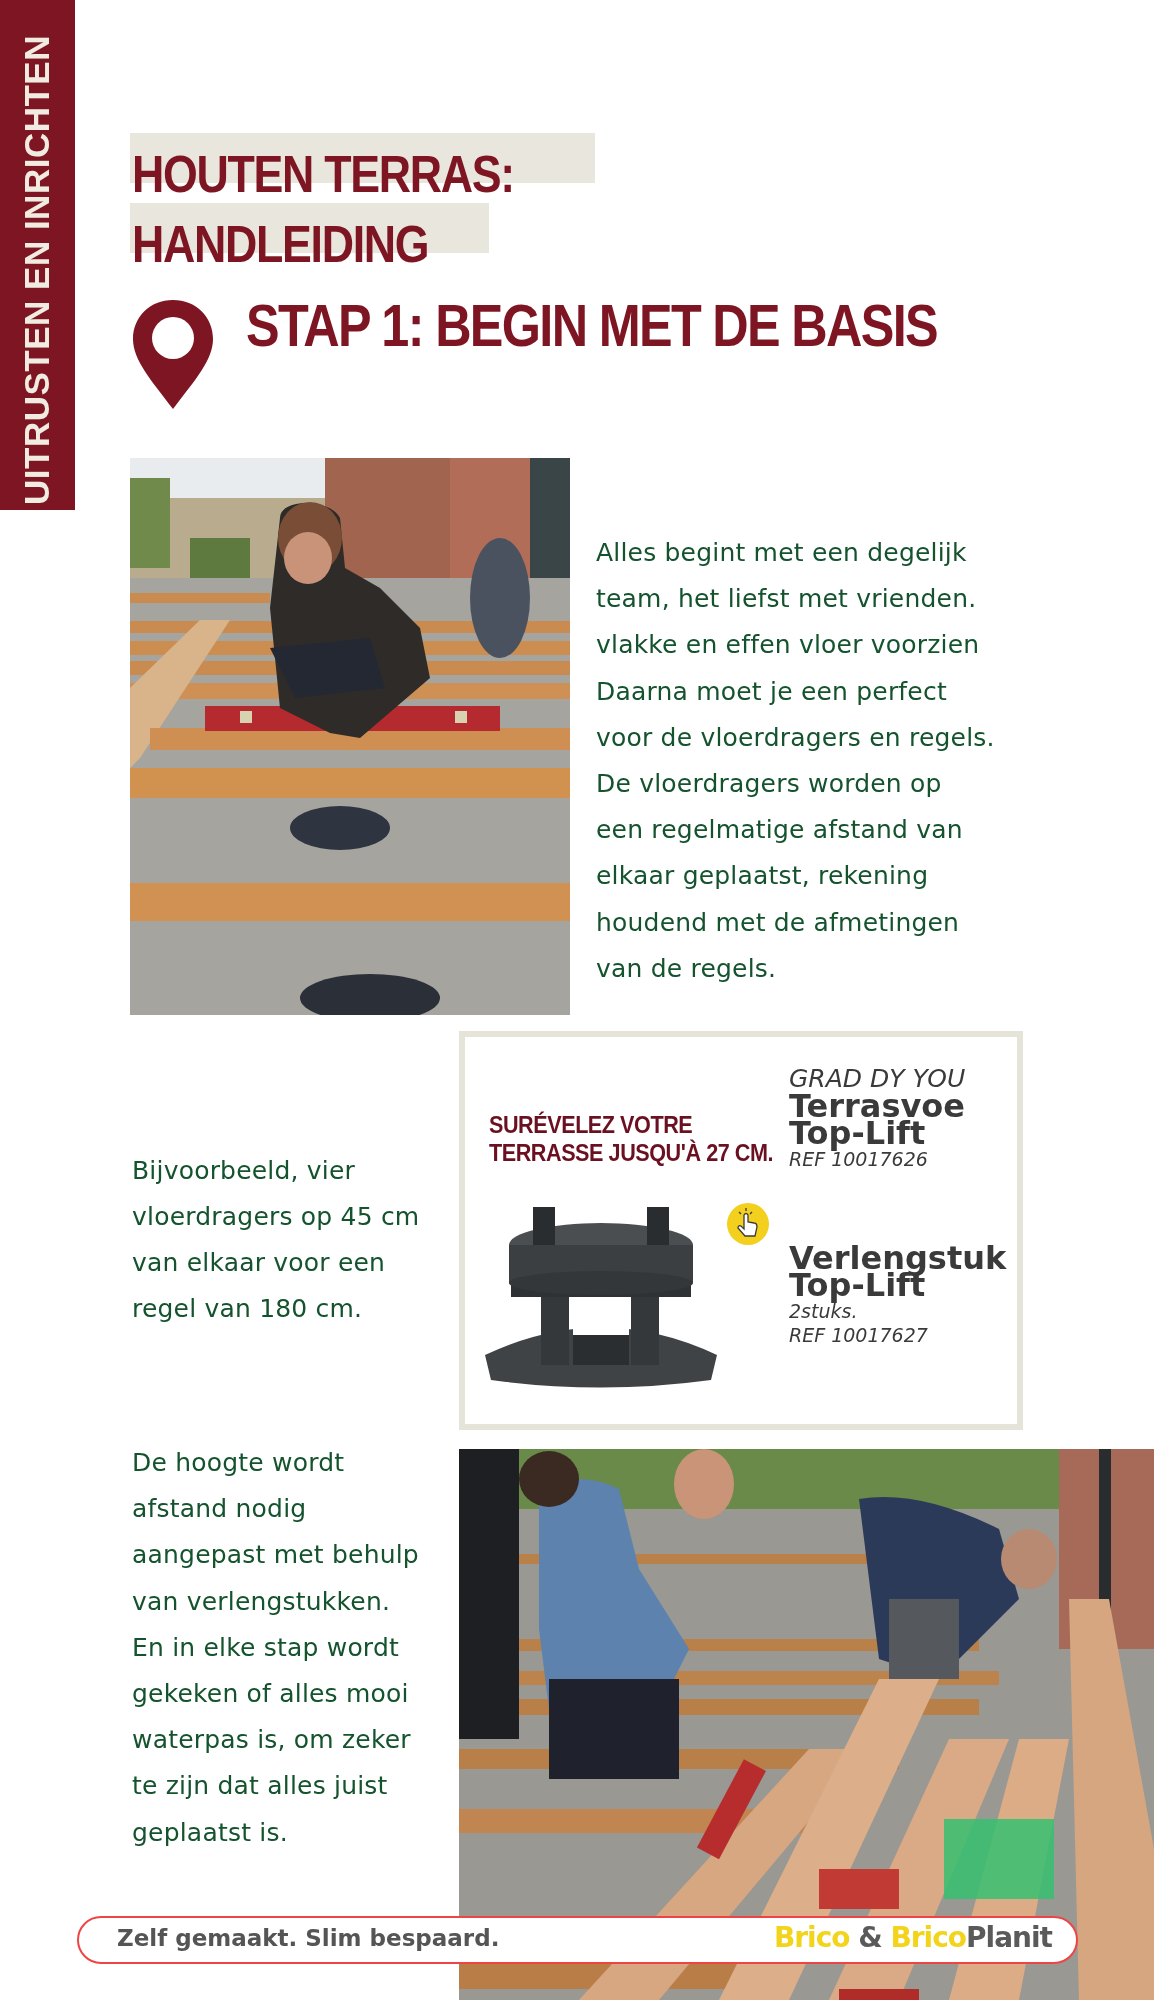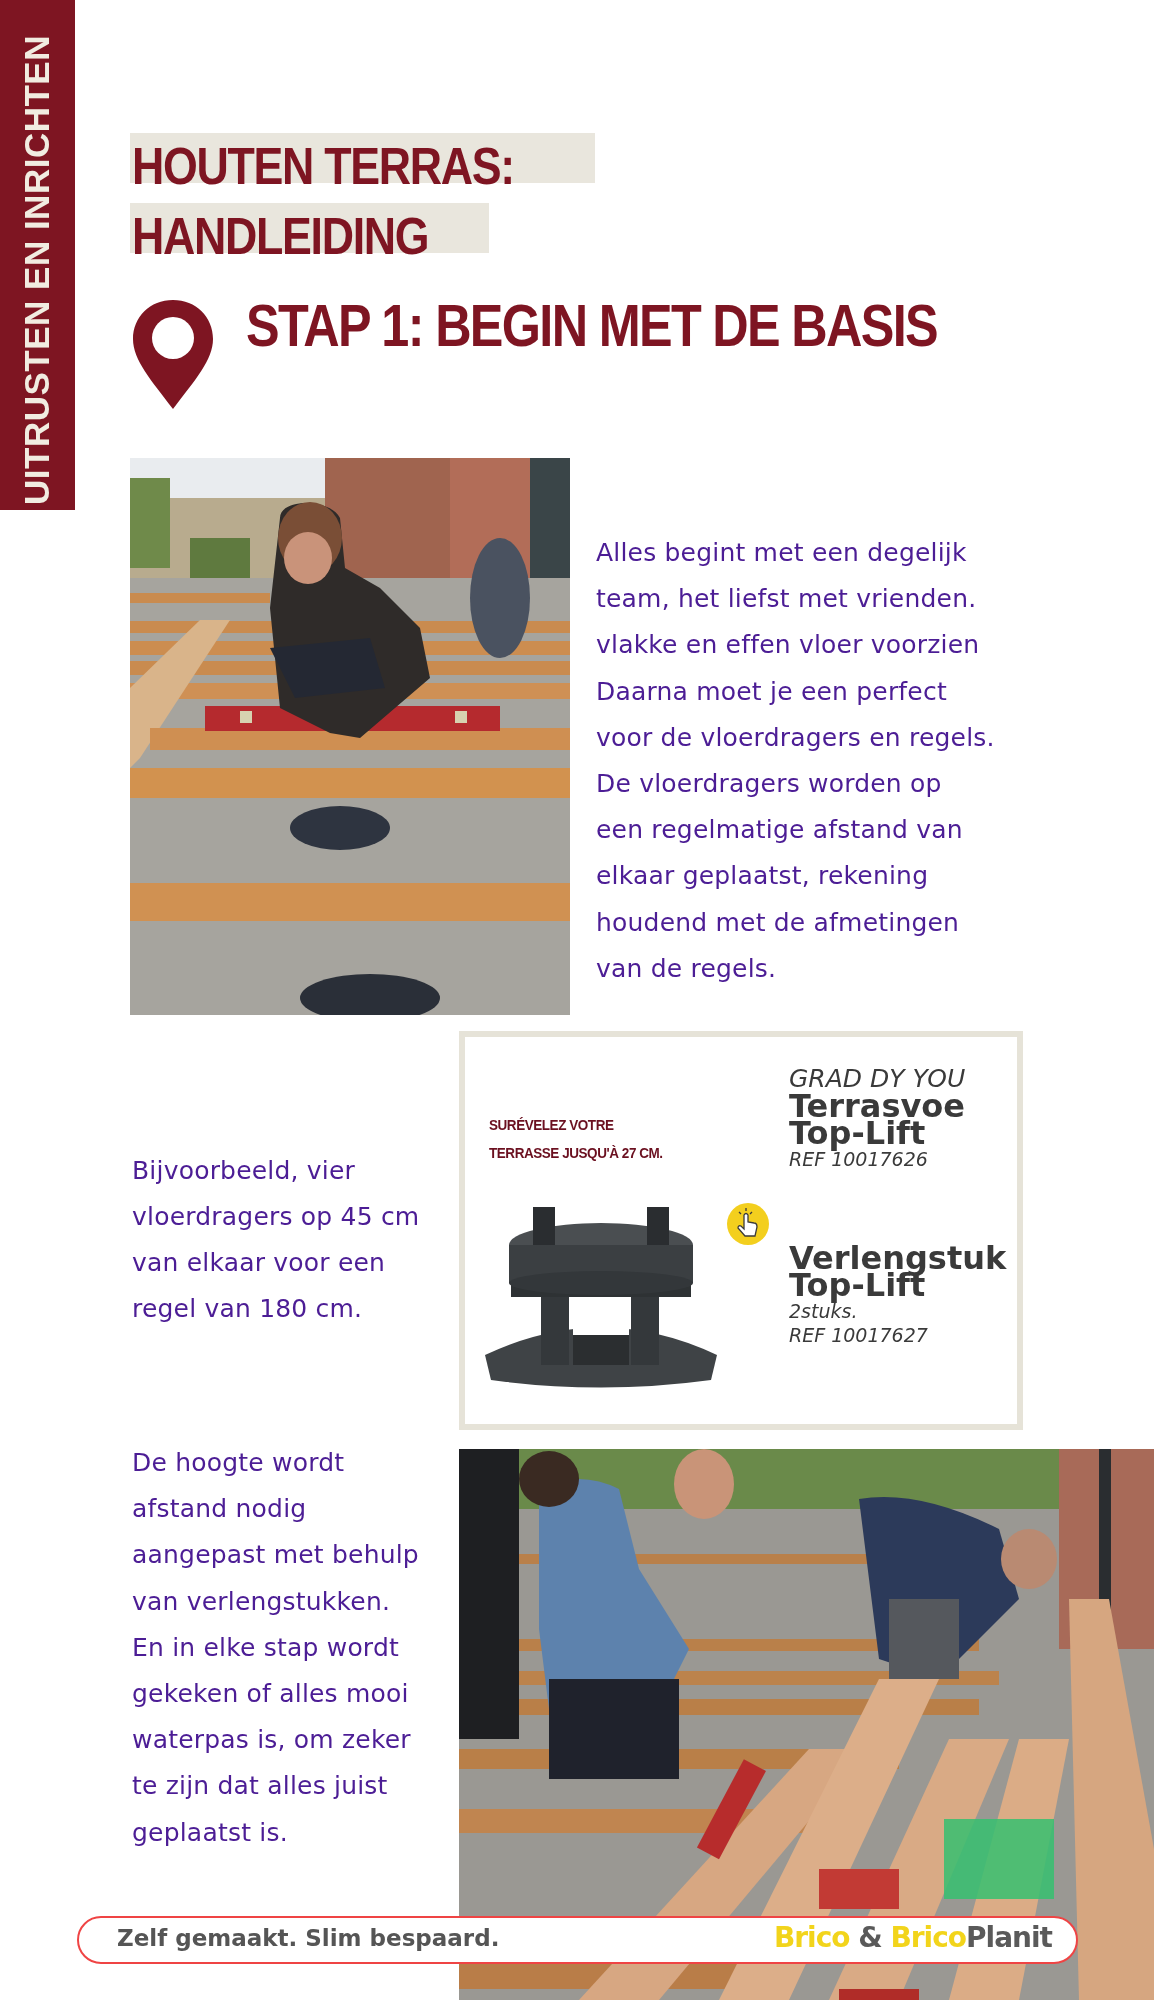--- a/index.html
+++ b/index.html
@@ -18,21 +18,21 @@
     font-family: "Liberation Sans", sans-serif; font-weight: bold;
     font-size: 35px; letter-spacing: 0.5px; color: #f1ece1;
   }
 
   
   .title-line {
     position: absolute; left: 130px; height: 50px;
     background: #e9e6dd;
     font-family: "Liberation Sans", sans-serif; font-weight: bold;
     font-size: 52px; line-height: 50px; color: #7e1522;
-    padding: 4px 2px; letter-spacing: -1.5px;
+    padding: 12px 2px; letter-spacing: -1.5px;
     transform-origin: left center;
   }
   .title-line.l1 { top: 133px; width: 465px; }
   .title-line.l2 { top: 203px; width: 359px; }
   .title-line span { display: inline-block; transform: scaleX(0.86); transform-origin: left center; white-space: nowrap; position: relative; top: 4px; }
 
   
   .pin { position: absolute; left: 131px; top: 298px; width: 84px; height: 113px; }
   .step-heading {
     position: absolute; left: 246px; top: 296px; white-space: nowrap;
@@ -42,36 +42,36 @@
   .step-heading span { display: inline-block; transform: scaleX(0.84); transform-origin: left center; }
 
   
   .photo { position: absolute; overflow: hidden; }
   .photo1 { left: 130px; top: 458px; width: 440px; height: 557px; background: #9a9890; }
   .photo2 { left: 459px; top: 1449px; width: 695px; height: 551px; background: #8d8a84; }
 
   
   .para {
     position: absolute; font-family: "DejaVu Sans", sans-serif;
-    font-size: 25px; color: #4c1d95; letter-spacing: 0.2px;
+    font-size: 25px; color: #14532d; letter-spacing: 0.2px;
   }
   .para div { white-space: nowrap; }
   .para1 { left: 596px; top: 530px; line-height: 46.2px; }
   .para2 { left: 132px; top: 1148px; line-height: 46px; }
   .para3 { left: 132px; top: 1440px; line-height: 46.2px; }
 
   
   .product-box {
     position: absolute; left: 459px; top: 1031px; width: 564px; height: 399px;
     border: 6px solid #e6e3d8; background: #ffffff;
   }
   .promo {
     position: absolute; left: 24px; top: 74px;
     font-family: "Liberation Sans", sans-serif; font-weight: bold;
-    font-size: 15px; line-height: 28px; color: #6b1020; letter-spacing: -0.5px;
+    font-size: 24px; line-height: 28px; color: #6b1020; letter-spacing: -0.5px;
   }
   .promo div { white-space: nowrap; transform: scaleX(0.9); transform-origin: left center; }
   .prod-info { position: absolute; left: 324px; font-family: "DejaVu Sans", sans-serif; color: #3a3a3a; }
   .prod-info .brand { font-style: italic; font-size: 25px; line-height: 28px; }
   .prod-info .name { font-weight: bold; font-size: 32px; line-height: 27px; }
   .prod-info .meta { font-style: italic; font-size: 19px; line-height: 24px; }
   .prod1 { top: 28px; }
   .prod2 { top: 208px; }
   .hand-badge {
     position: absolute; left: 262px; top: 166px; width: 42px; height: 42px;

